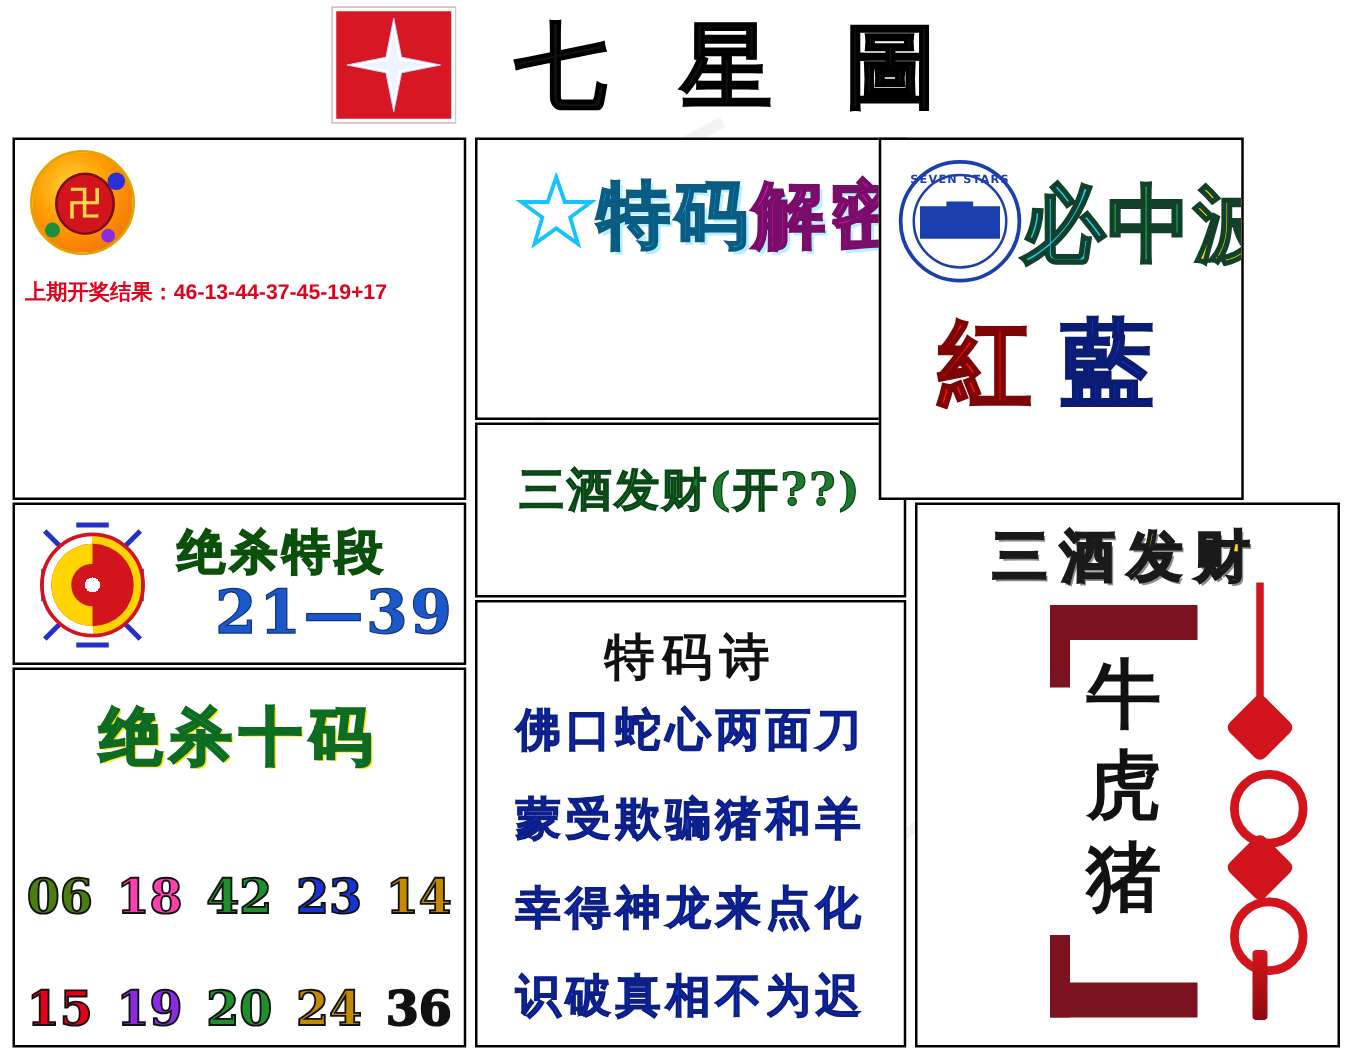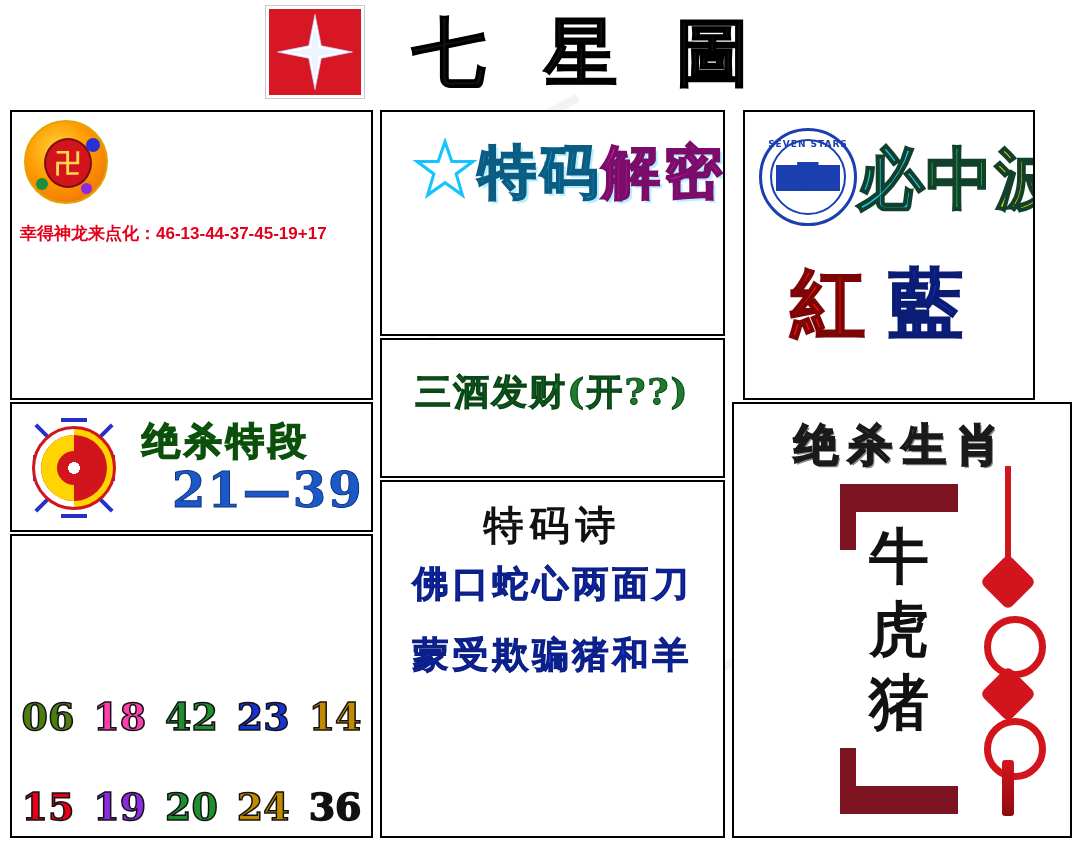--- a/index.html
+++ b/index.html
@@ -39,21 +39,21 @@
 
   
   .c-left-top{left:0px;top:0px;width:363px;height:290px;}
   .c-left-mid{left:0px;top:292px;width:363px;height:130px;}
   .c-left-bot{left:0px;top:424px;width:363px;height:304px;}
   
   .c-mid-top{left:370px;top:0px;width:345px;height:226px;}
   .c-mid-mid{left:370px;top:228px;width:345px;height:140px;}
   .c-mid-bot{left:370px;top:370px;width:345px;height:358px;}
   
-  .c-right-top{left:733px;top:0px;width:292px;height:290px;}
+  .c-right-top{left:693px;top:0px;width:292px;height:290px;}
   .c-right-bot{left:722px;top:292px;width:340px;height:436px;}
 
   
   .circle-logo{
     position:absolute;left:12px;top:8px;width:80px;height:80px;border-radius:50%;
     background:radial-gradient(circle at 40% 35%,#ffd33a 0%,#ff9a00 45%,#e8620d 100%);
     border:2px solid #e0a500;
   }
   .circle-logo .inner{
     position:absolute;left:18px;top:16px;width:44px;height:46px;border-radius:50%;
@@ -193,21 +193,21 @@
     font-size:67px;font-weight:bold;letter-spacing:2px;white-space:nowrap;
     -webkit-text-stroke:2px #11402b;
   }
   .bzbl .c1{color:#17d1ff;}
   .bzbl .c2{color:#29cf4a;}
   .bzbl .c3{color:#ffd400;}
   .bzbl .c4{color:#ff8a00;}
   .hongLan{
     position:absolute;left:0;top:130px;width:100%;text-align:center;
     font-family:"DejaVu Serif","Liberation Serif",serif;
-    font-size:74px;font-weight:bold;letter-spacing:24px;white-space:nowrap;margin-top:13px;
+    font-size:74px;font-weight:bold;letter-spacing:24px;white-space:nowrap;
   }
   .hongLan .red{color:#ff1010;-webkit-text-stroke:2px #7d0505;}
   .hongLan .blue{color:#1634d6;-webkit-text-stroke:2px #0a1c74;}
 
   
   .jssx{
     position:absolute;left:50%;top:12px;transform:translateX(-50%);
     font-family:"DejaVu Serif","Liberation Serif",serif;
     font-size:44px;font-weight:bold;letter-spacing:10px;white-space:nowrap;
     color:#ffdd00;-webkit-text-stroke:2px #1a1a1a;
@@ -278,21 +278,21 @@
   <div class="grid">
 
     <div class="cell c-left-top">
       <div class="circle-logo">
         <div class="inner">卍</div>
         <div class="dot-a"></div>
         <div class="dot-b"></div>
         <div class="dot-c"></div>
       </div>
       <div class="lottery-line">
-        <span>幸得神龙来点化：</span><span>46-13-44-37-45-19+17</span>
+        <span>上期开奖结果：</span><span>46-13-44-37-45-19+17</span>
       </div>
     </div>
 
     <div class="cell c-left-mid">
       <div class="bagua">
         <div class="tri" style="left:43px;top:6px;"></div>
         <div class="tri" style="left:43px;top:102px;"></div>
         <div class="tri" style="left:4px;top:54px;transform:rotate(90deg);"></div>
         <div class="tri" style="left:82px;top:54px;transform:rotate(90deg);"></div>
         <div class="tri" style="left:14px;top:20px;transform:rotate(45deg);"></div>
@@ -300,20 +300,21 @@
         <div class="tri" style="left:14px;top:88px;transform:rotate(-45deg);"></div>
         <div class="tri" style="left:72px;top:88px;transform:rotate(45deg);"></div>
         <div class="ring"></div>
         <div class="yy"></div>
       </div>
       <div class="jssd-title">绝杀特段</div>
       <div class="jssd-nums">21—39</div>
     </div>
 
     <div class="cell c-left-bot">
+      <div class="jssm-title">绝杀十码</div>
       <div class="num-row r1">
         <span class="num" style="color:#4d7c0f">06</span>
         <span class="num" style="color:#ff3fb0">18</span>
         <span class="num" style="color:#1f8f2e">42</span>
         <span class="num" style="color:#1634d6">23</span>
         <span class="num" style="color:#c38a00">14</span>
       </div>
       <div class="num-row r2">
         <span class="num" style="color:#e2001a">15</span>
         <span class="num" style="color:#8a2be2">19</span>
@@ -334,40 +335,42 @@
 
     <div class="cell c-mid-mid">
       <div class="sjfc">三酒发财(开??)</div>
     </div>
 
     <div class="cell c-mid-bot">
       <div class="tms-title">特码诗</div>
       <div class="poem">
         <div class="ln">佛口蛇心两面刀</div>
         <div class="ln">蒙受欺骗猪和羊</div>
+        <div class="ln">幸得神龙来点化</div>
+        <div class="ln">识破真相不为迟</div>
       </div>
     </div>
 
     <div class="cell c-right-top">
       <div class="seal">
         <div class="inner2"></div>
         <div class="blue-band"></div>
         <div class="ss">SEVEN STARS</div>
         <div class="seven">7</div>
       </div>
       <div class="bzbl">
         <span class="c1">必</span><span class="c2">中</span><span class="c3">波</span><span class="c4">路</span>
       </div>
       <div class="hongLan">
         <span class="red">紅</span><span class="blue">藍</span>
       </div>
     </div>
 
     <div class="cell c-right-bot">
-      <div class="jssx">绝杀生肖</div>
+      <div class="jssx">三酒发财</div>
       <div class="zodiac-frame">
         <div class="zf-top"></div>
         <div class="zf-topleg"></div>
         <div class="zf-bot"></div>
         <div class="zf-botleg"></div>
         <div class="zodiacs">
           <span>牛</span>
           <span>虎</span>
           <span>猪</span>
         </div>

